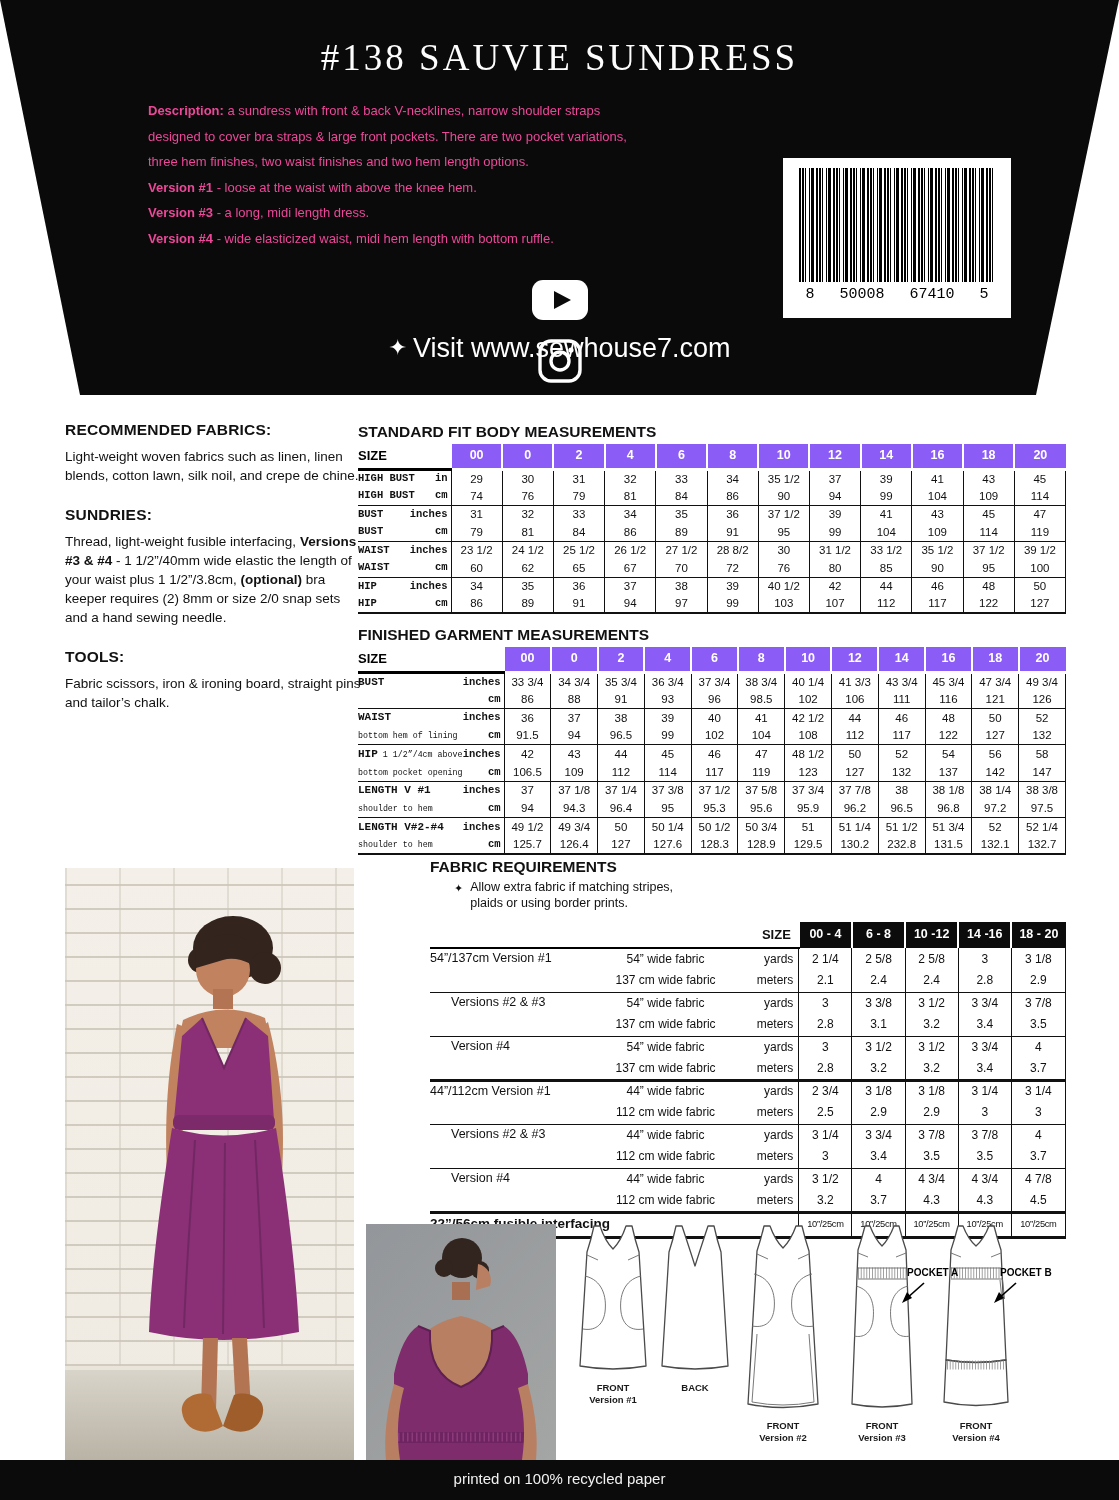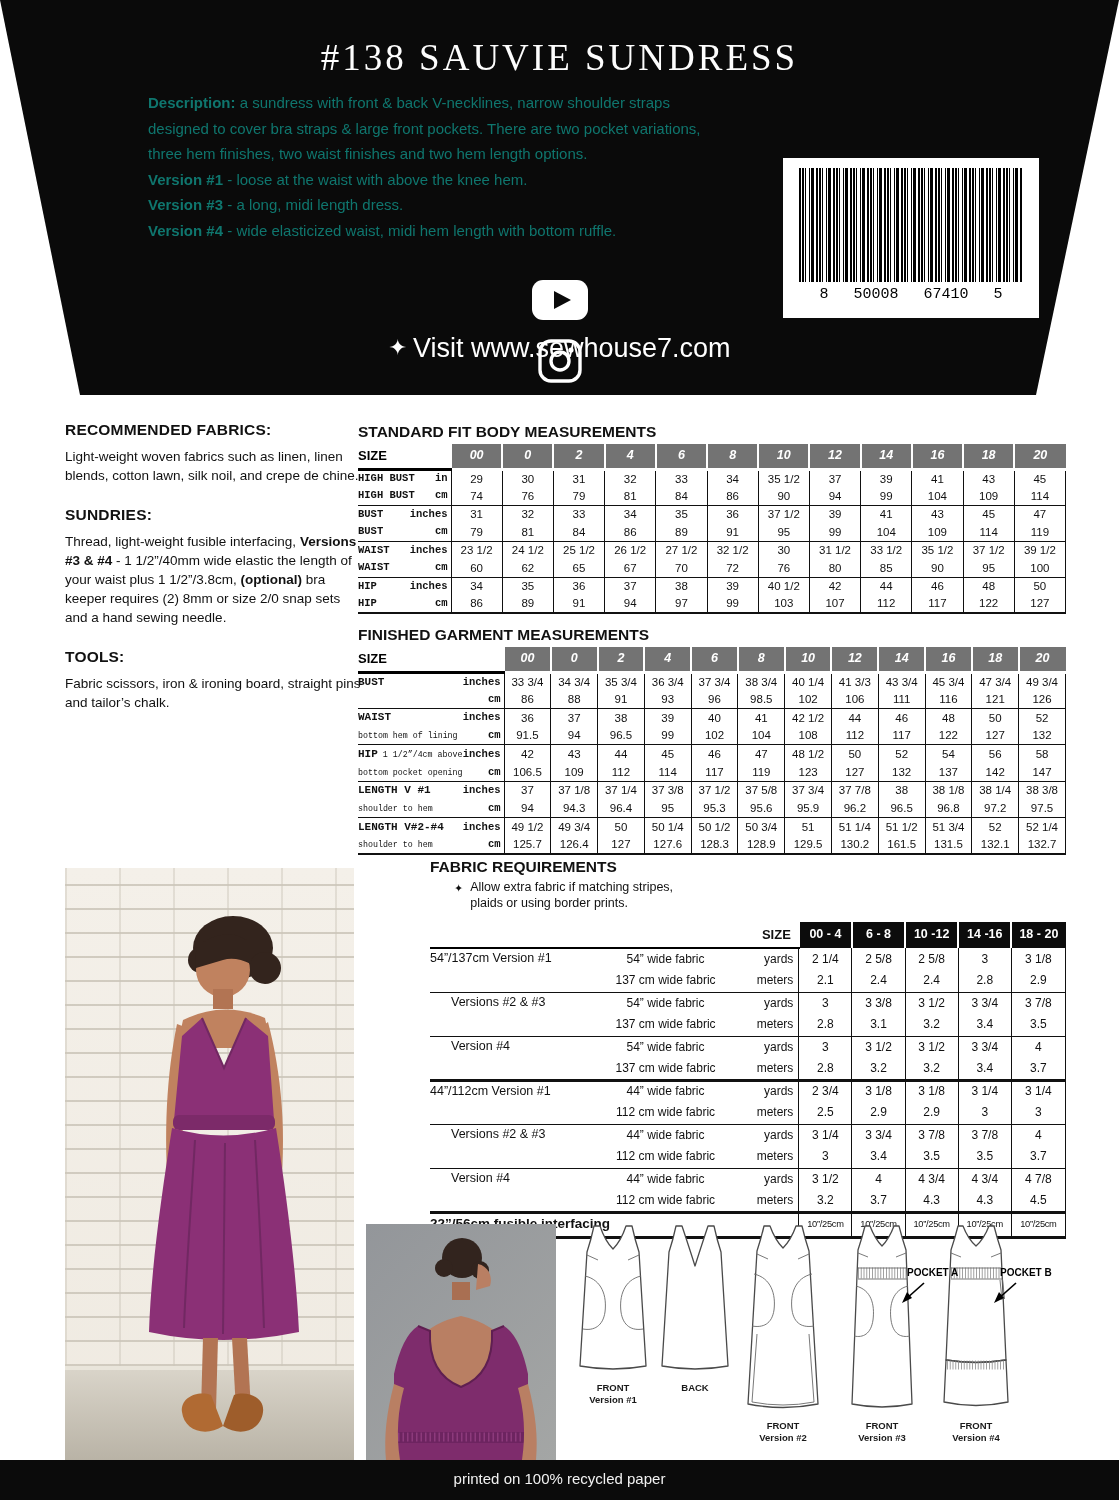--- a/index.html
+++ b/index.html
@@ -14,38 +14,38 @@
     position:absolute; left:0; top:0; width:1119px; height:395px;
     background:#0a0a0a; color:#fff;
     clip-path:polygon(0px 0px, 1119px 0px, 1036px 395px, 80px 395px);
   }
   .hdr-title {
     position:absolute; left:0; right:0; top:36px; text-align:center;
     font-family:"Liberation Serif", serif; font-weight:normal;
     font-size:37px; letter-spacing:3px; color:#fdfdfd;
   }
   .hdr-desc {
-    position:absolute; left:148px; top:90px; width:700px;
-    font-size:15px; line-height:25.5px; color:#0f766e;
+    position:absolute; left:148px; top:98px; width:700px;
+    font-size:13px; line-height:25.5px; color:#ec4899;
   }
   .hdr-desc .dlead { font-weight:bold; }
   .hdr-desc .dlines { white-space:pre-line; }
   .version-line b { font-weight:bold; }
   .social-row {
     position:absolute; left:0; right:0; top:279px;
     display:flex; justify-content:center; align-items:center; gap:13px;flex-direction:column;
   }
   .hashtag { font-size:27px; font-weight:normal; color:#fff; }
   .visit-row {
     position:absolute; left:0; right:0; top:333px; text-align:center;
     font-size:27px; color:#fff;
   }
   .visit-row .star { font-size:22px; vertical-align:2px; margin-right:6px; }
   .barcode {
-    position:absolute; left:783px; top:158px; width:256px; height:160px;
+    position:absolute; left:783px; top:158px; width:228px; height:160px;
     background:#fff; padding:10px 12px 0 12px;
   }
   .barcode .bars {
     height:114px; margin:0 4px;
     background:repeating-linear-gradient(90deg,
       #000 0 2px, #fff 2px 3px, #000 3px 5px, #fff 5px 6px,
       #000 6px 7px, #fff 7px 10px, #000 10px 11px, #fff 11px 12px,
       #000 12px 15px, #fff 15px 17px);
   }
   .barcode .digits {
@@ -60,22 +60,22 @@
   
   .tables { position:absolute; left:358px; top:423px; width:708px; }
   .tables h2, .fabric h2 { font-size:15.5px; font-weight:bold; margin:0 0 3px 0; }
   .mtab { border-collapse:collapse; table-layout:fixed; width:708px; }
   .mtab th, .mtab td { padding:0; text-align:center; height:18px; line-height:1.05; font-size:11.5px; }
   .mtab th.lblh {
     text-align:left; font-size:13px; font-weight:bold; height:25px;
     border-bottom:3px solid #000; background:#fff; color:#000;
   }
   .mtab th.sz {
-    background:#737373; color:#fff; font-weight:bold; font-size:12.5px;
-    height:25px; border-left:2px solid #fff; border-bottom:3px solid #fff;font-style:italic;
+    background:#8b5cf6; color:#fff; font-weight:bold; font-size:12.5px;
+    height:25px; border-left:2px solid #fff; border-bottom:3px solid #fff;
   }
   .mtab td.lbl { text-align:left; font-weight:bold;font-family:Liberation Mono, monospace; }
   .mtab td.lbl .in { display:flex; justify-content:space-between; align-items:baseline; padding-right:3px; }
   .mtab .nm { font-size:10.5px; white-space:nowrap; }
   .mtab .un { font-size:10.5px; white-space:nowrap; }
   .mtab .sub { font-size:8.3px; font-weight:normal; white-space:nowrap; }
   .mtab td.v { border-left:1.4px solid #111; }
   .mtab td.v:last-child { border-right:1.4px solid #111; }
   .mtab tr.gtop td { border-top:1.8px solid #111; }
   .mtab tr.gfirst td { border-top:1.8px solid #111; }
@@ -317,21 +317,21 @@
                 <span class="in">
                   <span class="nm">WAIST</span>
                   <span class="un">inches</span>
                 </span>
               </td>
               <td class="v">23 1/2</td>
               <td class="v">24 1/2</td>
               <td class="v">25 1/2</td>
               <td class="v">26 1/2</td>
               <td class="v">27 1/2</td>
-              <td class="v">32 1/2</td>
+              <td class="v">28 8/2</td>
               <td class="v">30</td>
               <td class="v">31 1/2</td>
               <td class="v">33 1/2</td>
               <td class="v">35 1/2</td>
               <td class="v">37 1/2</td>
               <td class="v">39 1/2</td>
             </tr>
             <tr>
               <td class="lbl">
                 <span class="in">
@@ -620,21 +620,21 @@
                 </span>
               </td>
               <td class="v">125.7</td>
               <td class="v">126.4</td>
               <td class="v">127</td>
               <td class="v">127.6</td>
               <td class="v">128.3</td>
               <td class="v">128.9</td>
               <td class="v">129.5</td>
               <td class="v">130.2</td>
-              <td class="v">161.5</td>
+              <td class="v">232.8</td>
               <td class="v">131.5</td>
               <td class="v">132.1</td>
               <td class="v">132.7</td>
             </tr>
           </tbody>
         </table>
       </div>
   </section>
 
   <section class="fabric">

